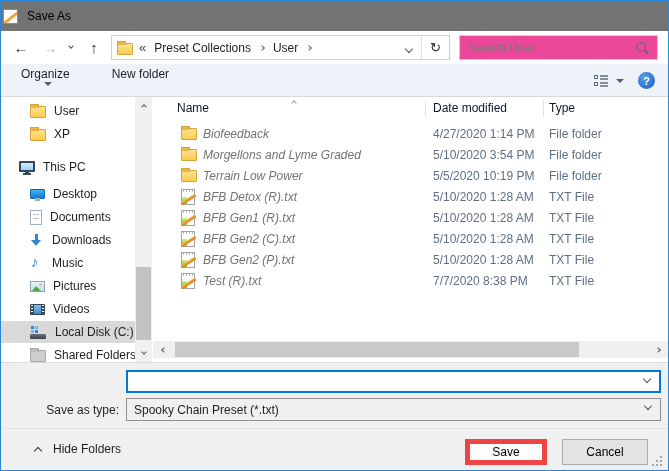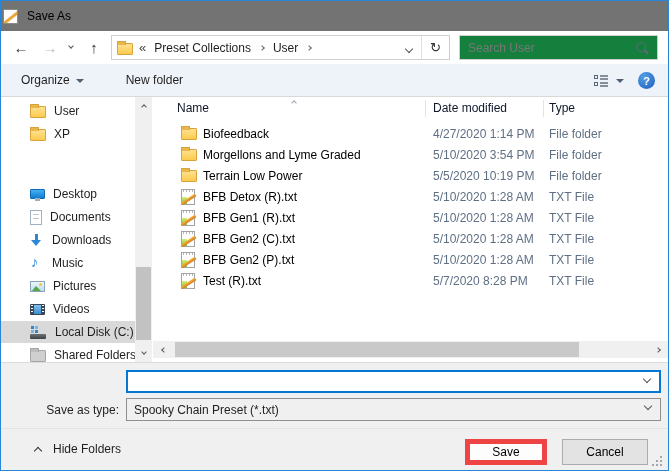--- a/index.html
+++ b/index.html
@@ -26,30 +26,30 @@
   .chv.left{transform:rotate(135deg);}
   .chv.sm{width:4px;height:4px;}
   .addressbar{position:absolute;left:110px;top:4px;width:339px;height:25px;border:1px solid #cfcfcf;background:#fff;display:flex;align-items:center;padding-left:5px;font-size:12px;color:#1f1f1f;}
   .crumb-overflow{font-size:13px;color:#444;margin:0 4px 0 6px;}
   .crumb{padding:0 4px;}
   .crumb-sep{margin:0 5px;border-color:#666;}
   .ab-spacer{flex:1;}
   .ab-chev{padding:0 9px;}
   .ab-div{width:1px;height:23px;background:#e0e0e0;}
   .ab-refresh{width:27px;text-align:center;font-size:13px;color:#333;}
-  .searchbox{position:absolute;left:458px;top:4px;width:199px;height:25px;border:1px solid #cfcfcf;background:#15803d;display:flex;align-items:center;}
+  .searchbox{position:absolute;left:458px;top:4px;width:199px;height:25px;border:1px solid #cfcfcf;background:#ec4899;display:flex;align-items:center;}
   .searchbox input{flex:1;border:none;outline:none;font-size:12px;color:#1f1f1f;padding:0 0 0 8px;background:transparent;}
   .searchbox input::placeholder{color:#777;}
   .lens{position:relative;width:18px;height:16px;flex:none;margin-right:6px;}
   .lens::before{content:"";position:absolute;left:3px;top:2px;width:8px;height:8px;border:1.4px solid #5f6a75;border-radius:50%;}
   .lens::after{content:"";position:absolute;left:11px;top:11px;width:5px;height:1.6px;background:#5f6a75;transform:rotate(45deg);}
 
   
   .toolbar{position:absolute;left:0;top:63px;right:0;height:33px;background:#eef2f9;border-bottom:1px solid #d9d9d9;display:flex;align-items:center;font-size:12px;color:#1f1f1f;}
-  .tb-btn{display:flex;align-items:center;padding:0 8px;height:26px;}
+  .tb-btn{display:flex;align-items:center;padding:0 8px;height:26px;flex-direction:column;}
   .tb-organize{margin-left:12px;}
   .tb-caret{width:0;height:0;border-left:4px solid transparent;border-right:4px solid transparent;border-top:4px solid #4d5f70;margin-left:6px;margin-top:1px;}
   .tb-newfolder{margin-left:26px;}
   .tb-right{position:absolute;right:0;top:0;height:33px;display:flex;align-items:center;}
   .viewbtn{display:flex;align-items:center;margin-right:14px;}
   .viewbtn .tb-caret{margin-left:7px;}
   .helpbtn{width:17px;height:17px;border-radius:50%;background:radial-gradient(circle at 35% 30%, #56a0e6, #1c5cbd);color:#fff;font-size:11px;font-weight:bold;display:flex;align-items:center;justify-content:center;margin-right:13px;}
 
   
   .content{position:absolute;left:0;top:96px;right:0;height:266px;background:#fff;border-bottom:1px solid #dcdcdc;overflow:hidden;}
@@ -71,21 +71,21 @@
   .list-header{position:absolute;left:0;top:0;right:0;height:24px;font-size:12px;color:#0f172a;}
   .hd{position:absolute;top:4px;}
   .hd-name{left:24px;}
   .hd-date{left:280px;}
   .hd-type{left:396px;}
   .hd-sep{position:absolute;top:3px;width:1px;height:17px;background:#e3e3e3;}
   .sort-chev{position:absolute;left:139px;top:1px;border-color:#97a5b2;}
   .rows{position:absolute;left:0;top:27px;right:0;}
   .frow{position:relative;height:21px;font-size:12px;}
   .frow .ric{position:absolute;left:28px;top:2px;}
-  .frow .fname{position:absolute;left:50px;top:3px;color:#000000;white-space:nowrap;}
+  .frow .fname{position:absolute;left:50px;top:3px;color:#737373;white-space:nowrap;font-style:italic;}
   .frow .fdate{position:absolute;left:280px;top:3px;color:#5f6f84;white-space:nowrap;}
   .frow .ftype{position:absolute;left:396px;top:3px;color:#5f6f84;white-space:nowrap;}
 
   
   .hscroll{position:absolute;left:0;right:0;bottom:4px;height:17px;background:#f0f0f0;}
   .hs-arrow{position:absolute;top:0;width:17px;height:17px;display:flex;align-items:center;justify-content:center;}
   .hs-arrow .chv{border-color:#5a5a5a;}
   .hs-left{left:2px;}
   .hs-right{right:2px;}
   .hs-thumb{position:absolute;top:1px;left:22px;width:404px;height:15px;background:#c9c9c9;}
@@ -207,20 +207,24 @@
 
     <div class="sidebar">
       <div class="side-item ind2" style="top:3px">
           <span class="ic ic-folder"></span>
           <span class="lbl">User</span>
         </div>
       <div class="side-item ind2" style="top:26px">
           <span class="ic ic-folder"></span>
           <span class="lbl">XP</span>
         </div>
+      <div class="side-item ind1" style="top:59px">
+          <span class="ic ic-pc"></span>
+          <span class="lbl">This PC</span>
+        </div>
       <div class="side-item ind2" style="top:86px">
           <span class="ic ic-desktop"></span>
           <span class="lbl">Desktop</span>
         </div>
       <div class="side-item ind2" style="top:109px">
           <span class="ic ic-doc"></span>
           <span class="lbl">Documents</span>
         </div>
       <div class="side-item ind2" style="top:132px">
           <span class="ic ic-down"></span>
@@ -319,21 +323,21 @@
             </span>
             <span class="fname">BFB Gen2 (P).txt</span>
             <span class="fdate">5/10/2020 1:28 AM</span>
             <span class="ftype">TXT File</span>
           </div>
         <div class="frow">
             <span class="ic ic-txt ric">
               <span class="pg"></span>
             </span>
             <span class="fname">Test (R).txt</span>
-            <span class="fdate">5/7/2020 8:28 PM</span>
+            <span class="fdate">7/7/2020 8:38 PM</span>
             <span class="ftype">TXT File</span>
           </div>
       </div>
 
       <div class="hscroll">
         <div class="hs-arrow hs-left">
             <i class="chv left sm"></i>
           </div>
         <div class="hs-thumb"></div>
         <div class="hs-arrow hs-right">

